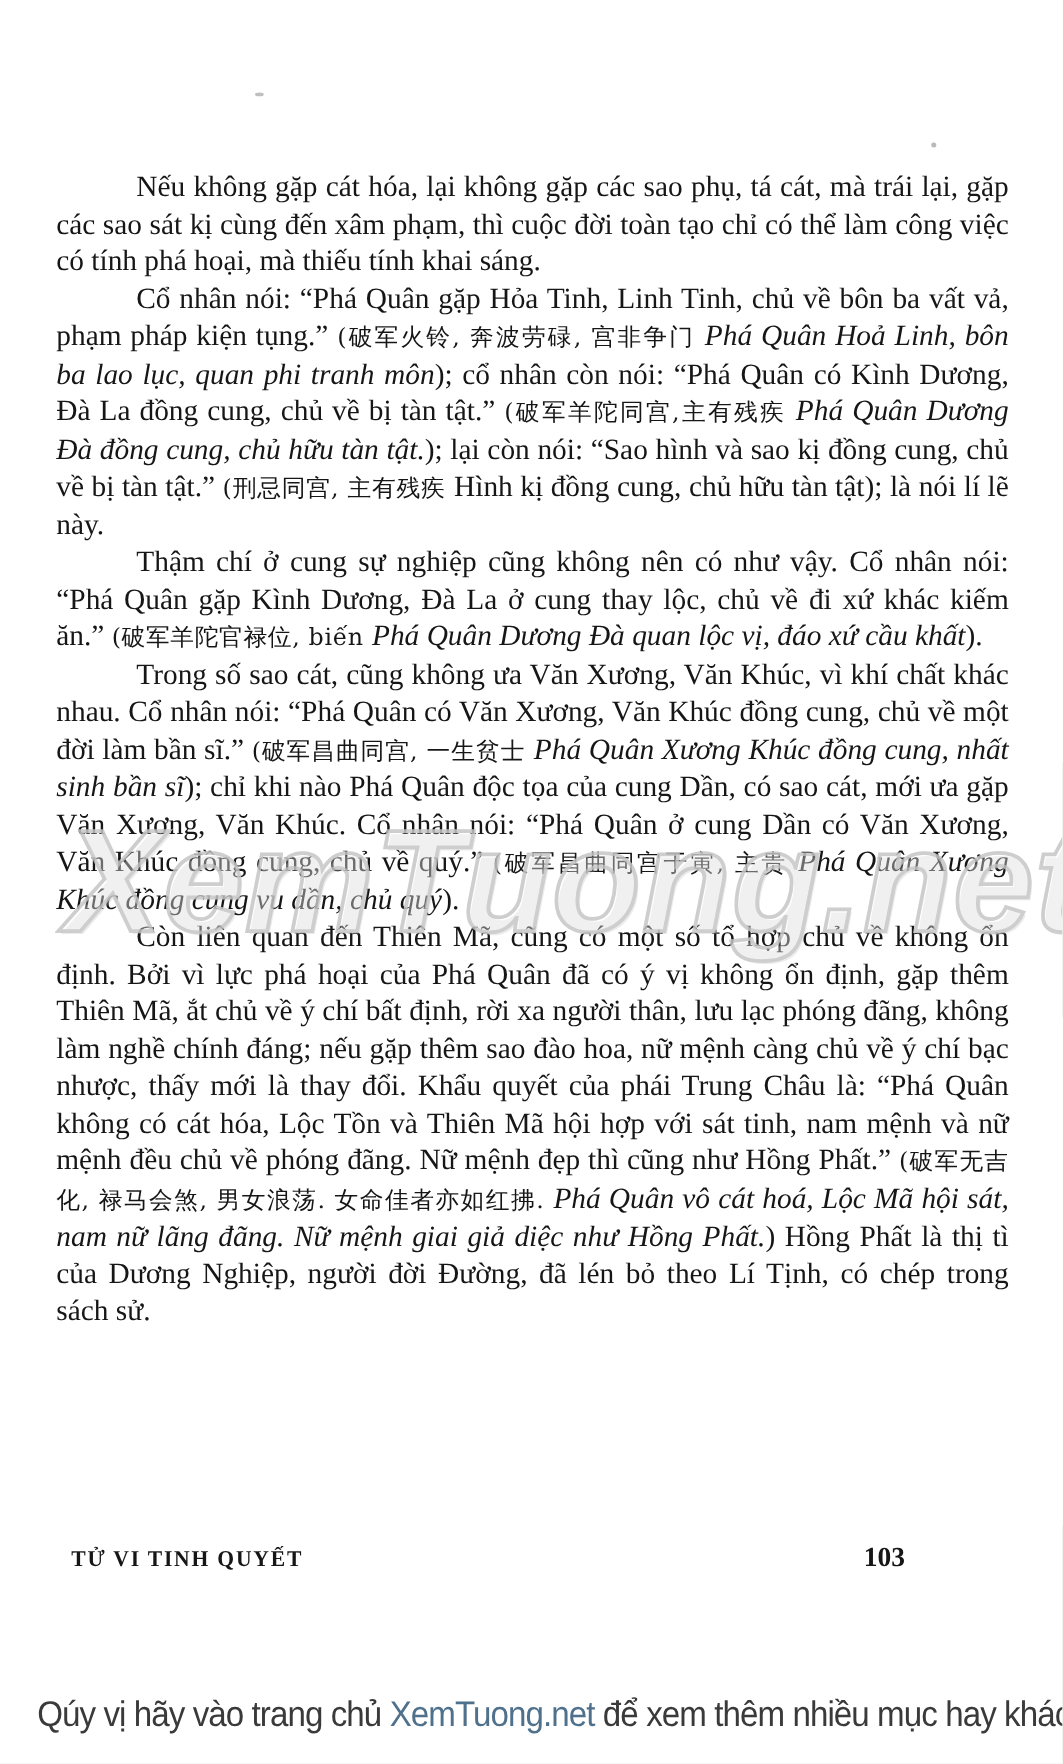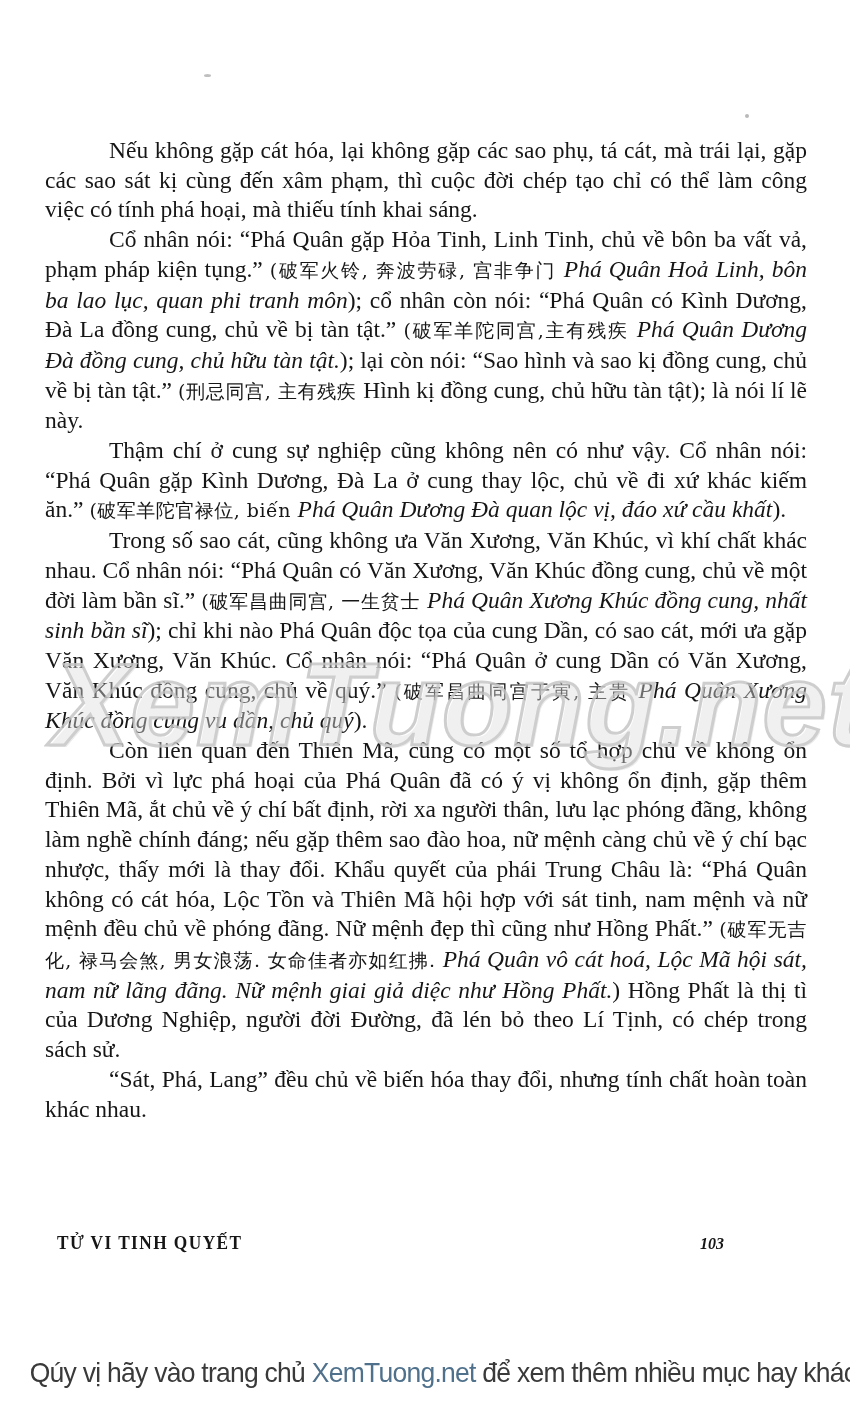--- a/index.html
+++ b/index.html
@@ -46,22 +46,21 @@
     font-family:"Liberation Serif","DejaVu Serif",serif;
     font-weight:bold;
     font-size:18px;
     letter-spacing:1.5px;
     transform:scaleX(0.96);
     transform-origin:left center;
   }
   .footer .page-number{
     font-family:"Liberation Serif","DejaVu Serif",serif;
     font-weight:bold;
-    font-style:italic;
-    font-size:16px;
+    font-size:22px;
     margin-right:95px;
   }
   .watermark{
     position:absolute;
     left:52px;top:638px;
     width:800px;
     font-family:"Liberation Sans","DejaVu Sans",sans-serif;
     font-weight:700;
     font-style:italic;
     font-size:116px;
@@ -99,31 +98,30 @@
 </head>
 <body>
 
 <div class="page">
 
   <div class="artifact a1"></div>
   <div class="artifact a2"></div>
 
   <div class="textblock">
 
-    <p><span>Nếu không gặp cát hóa, lại không gặp các sao phụ, tá cát, mà trái lại, gặp các sao sát kị cùng đến xâm phạm, thì cuộc đời chép tạo chỉ có thể làm công việc có tính phá hoại, mà thiếu tính khai sáng.</span></p>
+    <p><span>Nếu không gặp cát hóa, lại không gặp các sao phụ, tá cát, mà trái lại, gặp các sao sát kị cùng đến xâm phạm, thì cuộc đời toàn tạo chỉ có thể làm công việc có tính phá hoại, mà thiếu tính khai sáng.</span></p>
 
     <p><span>Cổ nhân nói: “Phá Quân gặp Hỏa Tinh, Linh Tinh, chủ về bôn ba vất vả, phạm pháp kiện tụng.” </span><span class="seg-cjk">(破军火铃, 奔波劳碌, 宫非争门 </span><span class="seg-it">Phá Quân Hoả Linh, bôn ba lao lục, quan phi tranh môn</span><span>); cổ nhân còn nói: “Phá Quân có Kình Dương, Đà La đồng cung, chủ về bị tàn tật.” </span><span class="seg-cjk">(破军羊陀同宫,主有残疾 </span><span class="seg-it">Phá Quân Dương Đà đồng cung, chủ hữu tàn tật.</span><span>); lại còn nói: “Sao hình và sao kị đồng cung, chủ về bị tàn tật.” </span><span class="seg-cjk">(刑忌同宫, 主有残疾 </span><span>Hình kị đồng cung, chủ hữu tàn tật); là nói lí lẽ này.</span></p>
 
     <p><span>Thậm chí ở cung sự nghiệp cũng không nên có như vậy. Cổ nhân nói: “Phá Quân gặp Kình Dương, Đà La ở cung thay lộc, chủ về đi xứ khác kiếm ăn.” </span><span class="seg-cjk">(破军羊陀官禄位, biến </span><span class="seg-it">Phá Quân Dương Đà quan lộc vị, đáo xứ cầu khất</span><span>).</span></p>
 
     <p><span>Trong số sao cát, cũng không ưa Văn Xương, Văn Khúc, vì khí chất khác nhau. Cổ nhân nói: “Phá Quân có Văn Xương, Văn Khúc đồng cung, chủ về một đời làm bần sĩ.” </span><span class="seg-cjk">(破军昌曲同宫, 一生贫士 </span><span class="seg-it">Phá Quân Xương Khúc đồng cung, nhất sinh bần sĩ</span><span>); chỉ khi nào Phá Quân độc tọa của cung Dần, có sao cát, mới ưa gặp Văn Xương, Văn Khúc. Cổ nhân nói: “Phá Quân ở cung Dần có Văn Xương, Văn Khúc đồng cung, chủ về quý.” </span><span class="seg-cjk">(破军昌曲同宫于寅, 主贵 </span><span class="seg-it">Phá Quân Xương Khúc đồng cung vu dần, chủ quý</span><span>).</span></p>
 
     <p><span>Còn liên quan đến Thiên Mã, cũng có một số tổ hợp chủ về không ổn định. Bởi vì lực phá hoại của Phá Quân đã có ý vị không ổn định, gặp thêm Thiên Mã, ắt chủ về ý chí bất định, rời xa người thân, lưu lạc phóng đãng, không làm nghề chính đáng; nếu gặp thêm sao đào hoa, nữ mệnh càng chủ về ý chí bạc nhược, thấy mới là thay đổi. Khẩu quyết của phái Trung Châu là: “Phá Quân không có cát hóa, Lộc Tồn và Thiên Mã hội hợp với sát tinh, nam mệnh và nữ mệnh đều chủ về phóng đãng. Nữ mệnh đẹp thì cũng như Hồng Phất.” </span><span class="seg-cjk">(破军无吉化, 禄马会煞, 男女浪荡. 女命佳者亦如红拂. </span><span class="seg-it">Phá Quân vô cát hoá, Lộc Mã hội sát, nam nữ lãng đãng. Nữ mệnh giai giả diệc như Hồng Phất.</span><span>) Hồng Phất là thị tì của Dương Nghiệp, người đời Đường, đã lén bỏ theo Lí Tịnh, có chép trong sách sử.</span></p>
 
-    <p><span>“Sát, Phá, Lang” đều chủ về biến hóa thay đổi, nhưng tính chất hoàn toàn khác nhau.</span></p>
 
   </div>
 
   <div class="watermark">XemTuong.net</div>
 
   <div class="footer">
     <span class="book-title">TỬ VI TINH QUYẾT</span>
     <span class="page-number">103</span>
   </div>
 

